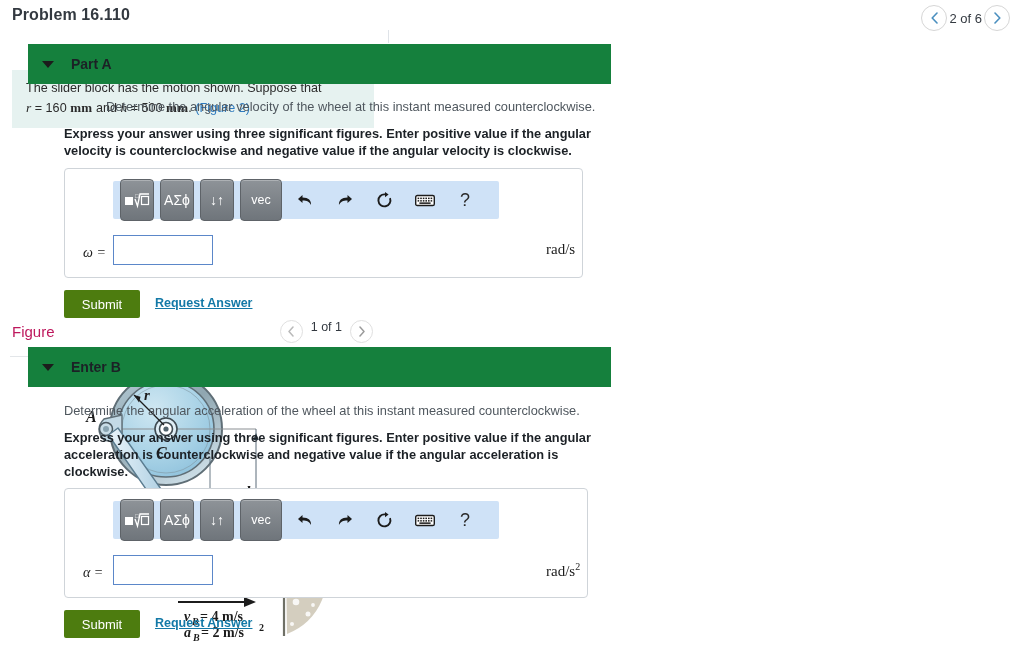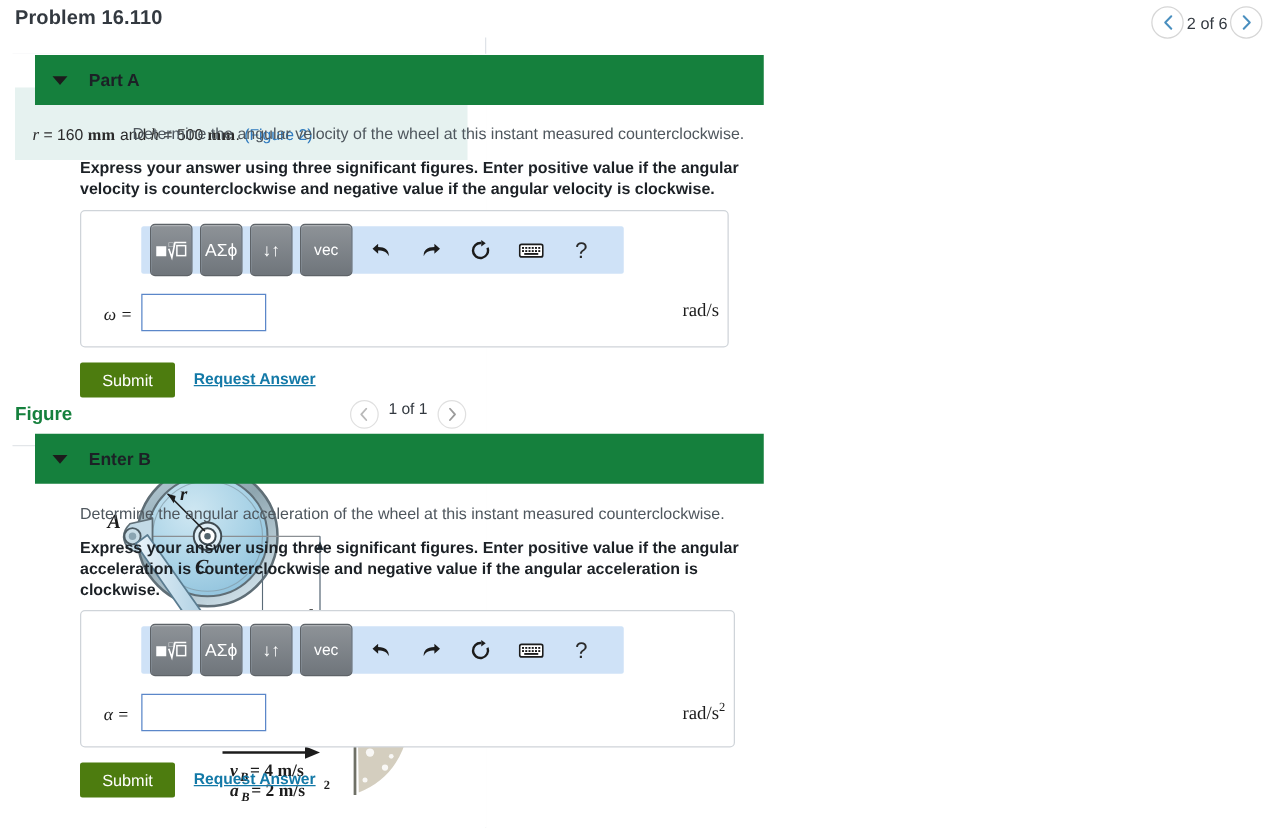--- a/index.html
+++ b/index.html
@@ -61,21 +61,21 @@
     font-size: 12.6px; line-height: 19px; color: #2b2b2b;
   }
   #statement .lnk { color: #2f7bbf; }
   .mvar { font-family: "Liberation Serif", serif; font-style: italic; font-size: 13.5px; }
   .munit { font-family: "Liberation Serif", serif; font-weight: bold; font-size: 13px; letter-spacing:.3px;}
 
   
   #figure-head {
     position: absolute; left: 12px; top: 323px; width: 366px; height: 32px;
   }
-  #figure-title { font-size: 15px; font-weight: bold; color: #15803d; }
+  #figure-title { font-size: 15px; font-weight: normal; color: #be185d; }
   #fig-pager {
     position: absolute; right: 5px; top: -3px;
     display: flex; align-items: flex-start; gap: 8px;
   }
   .circ-btn.sm { width: 23px; height: 23px; border-color:#e0e0e0; }
   #fig-pager-label { font-size: 12.5px; color: #333940; }
   #divider-fig {
     position: absolute; left: 10px; top: 356px; width: 368px; height: 1px;
     background: #e3e6e9;
   }
@@ -187,21 +187,21 @@
     </div>
   </div>
 </div>
 
 <div id="divider-top"></div>
 <div id="divider-v"></div>
 
 <div id="left-col"></div>
 
 <div id="statement">
-  <br>
+  <span>The slider block has the motion shown. Suppose that</span><br>
   <span class="mvar">r</span>
   <span>= 160</span>
   <span class="munit">mm</span>
   <span>and</span>
   <span class="mvar">h</span>
   <span>= 500</span>
   <span class="munit">mm</span><span>.</span>
   <span class="lnk">(Figure 2)</span>
 </div>
 

